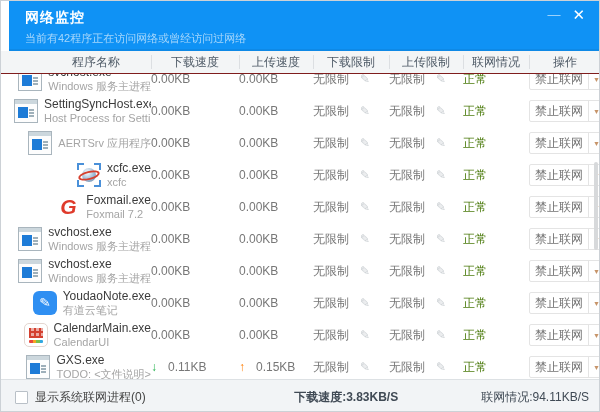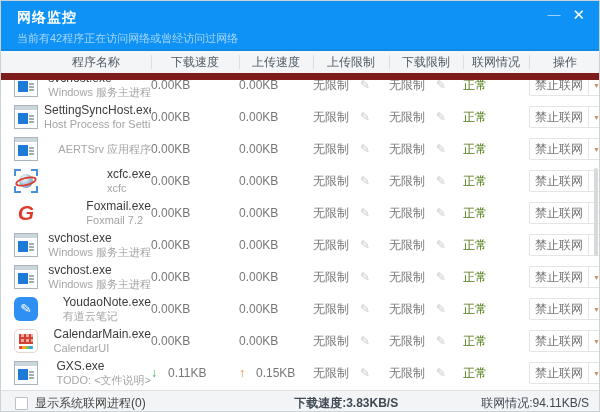--- a/index.html
+++ b/index.html
@@ -1,36 +1,36 @@
 <!DOCTYPE html>
 <html><head>
 <meta charset="utf-8">
 <style>
   html,body{margin:0;padding:0;background:#9aa3ab;font-family:"Liberation Sans","DejaVu Sans",sans-serif;}
   .window{position:relative;width:600px;height:412px;background:#fff;box-sizing:border-box;
           border:1px solid #ccd1d6;overflow:hidden;margin:0 auto;}
   
-  .titlebar{position:relative;height:50px;background:#0f92f5;box-shadow:inset 0 -2px 0 rgba(0,0,0,.06);}
+  .titlebar{position:relative;height:50px;background:#0f92f5;box-shadow:inset 0 -2px 0 rgba(0,0,0,.06);margin-left:8px;}
   .title{position:absolute;left:16px;top:8px;color:#fff;font-size:14px;font-weight:bold;letter-spacing:1px;}
   .subtitle{position:absolute;left:16px;top:30px;color:rgba(255,255,255,.62);font-size:11px;}
   .winctrl{position:absolute;right:14px;top:6px;display:flex;align-items:center;gap:12px;}
   .min-btn{color:rgba(255,255,255,.65);font-size:13px;cursor:default;line-height:16px;}
   .close-btn{color:#fff;font-size:15px;font-weight:bold;cursor:default;line-height:16px;}
   
   .grid{display:grid;grid-template-columns:150px 88px 74px 76px 74px 66px 72px;align-items:center;}
-  .thead{height:22px;background:#f3f5f6;border-bottom:7px solid #7f1d1d;}
+  .thead{height:22px;background:#f3f5f6;border-bottom:1px solid #7f1d1d;}
   .hcell{position:relative;text-align:center;font-size:12px;color:#4e5a66;height:22px;line-height:22px;}
   .hcell+.hcell::before{content:"";position:absolute;left:0;top:4px;bottom:4px;width:1px;background:#dcdfe2;}
   .hcell.first{padding-left:40px;box-sizing:border-box;}
   
   .tbody{position:relative;height:314px;overflow:hidden;background:#fff;}
   .row{height:32px;background:#fff;}
   .row.clipped{margin-top:-11px;}
   .cell{display:flex;align-items:center;justify-content:flex-start;font-size:12px;color:#777;gap:11px;}
-  .namecell{display:flex;align-items:center;justify-content:space-between;gap:6px;padding-left:13px;box-sizing:border-box;overflow:hidden;}
+  .namecell{display:flex;align-items:center;justify-content:flex-end;gap:6px;padding-left:13px;box-sizing:border-box;overflow:hidden;}
   .ntext{line-height:1.15;min-width:0;}
   .pname{font-size:12px;color:#3b3b3b;white-space:nowrap;}
   .pdesc{font-size:11px;color:#a5a5a5;white-space:nowrap;}
   .status{color:#4d7c0f;}
   .pencil{color:#c6cbcf;font-size:12px;cursor:pointer;}
   .arrow{font-weight:bold;font-size:12px;}
   .arrow.down{color:#22b24c;}
   .arrow.up{color:#ff7b00;}
   
   .block-btn{display:flex;height:20px;border:1px solid #e4e4e4;border-radius:2px;background:#fff;cursor:pointer;}
@@ -63,21 +63,21 @@
       line-height:24px;text-align:center;transform:rotate(-8deg);}
   .icon-calendar .picon{background:#fff;border:1px solid #e3d6d0;border-radius:5px;}
   .icon-calendar .picon::before{content:"";position:absolute;left:4px;right:4px;top:4px;bottom:8px;
       background:repeating-linear-gradient(90deg,#d4402f 0 2px,rgba(212,64,47,.25) 2px 5px),
                  repeating-linear-gradient(0deg,#d4402f 0 2px,rgba(212,64,47,.25) 2px 5px);}
   .icon-calendar .picon::after{content:"";position:absolute;left:4px;right:4px;bottom:3px;height:3px;border-radius:1px;
       background:linear-gradient(90deg,#e8483d 0 25%,#f5a623 25% 50%,#7cbf4a 50% 75%,#31a8e0 75%);}
   
   .scroll-thumb{position:absolute;right:1px;top:88px;width:4px;height:88px;background:#d7d9db;border-radius:2px;}
   
-  .footer{position:absolute;left:0;right:0;bottom:0;height:21px;background:#f2f4f6;border-top:1px solid #dde1e4;
+  .footer{position:absolute;left:0;right:0;bottom:0;height:32px;background:#f2f4f6;border-top:1px solid #dde1e4;
           display:flex;align-items:center;box-sizing:border-box;padding:4px 10px 0 14px;font-size:12px;color:#444;justify-content:space-between;}
   .chk{width:11px;height:11px;border:1px solid #b9c0c7;background:#fff;border-radius:1px;margin-right:7px;flex:none;cursor:pointer;}
   .footer .left{display:flex;align-items:center;flex:1;}
   .speed{color:#404a55;}
   .speed.dl{margin-right:83px;font-weight:bold;}
 </style>
 </head>
 <body>
 
 <div class="window">
@@ -88,22 +88,22 @@
     <div class="winctrl">
       <span class="min-btn">—</span>
       <span class="close-btn">✕</span>
     </div>
   </div>
 
   <div class="thead grid">
     <div class="hcell first">程序名称</div>
     <div class="hcell">下载速度</div>
     <div class="hcell">上传速度</div>
+    <div class="hcell">下载限制</div>
     <div class="hcell">上传限制</div>
-    <div class="hcell">下载限制</div>
     <div class="hcell">联网情况</div>
     <div class="hcell">操作</div>
   </div>
 
   <div class="tbody">
 
     <div class="row grid icon-win clipped">
     <div class="namecell">
       <span class="picon"></span>
       <span class="ntext">

